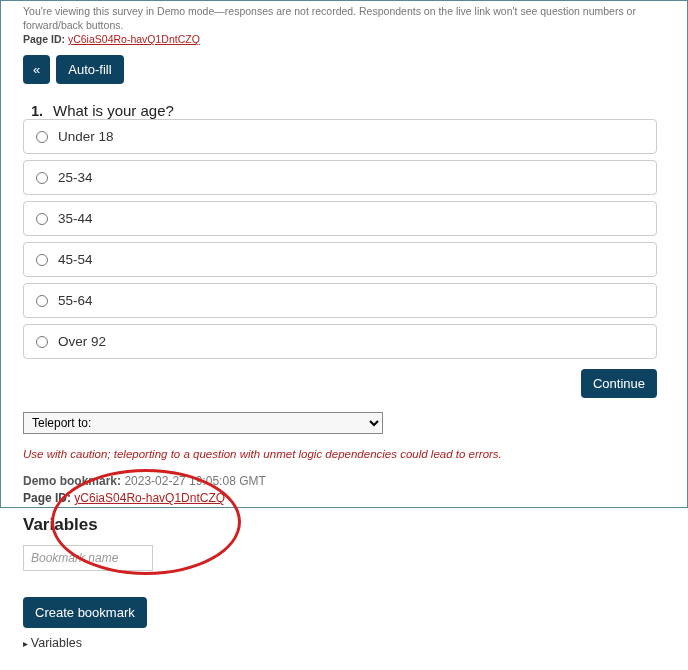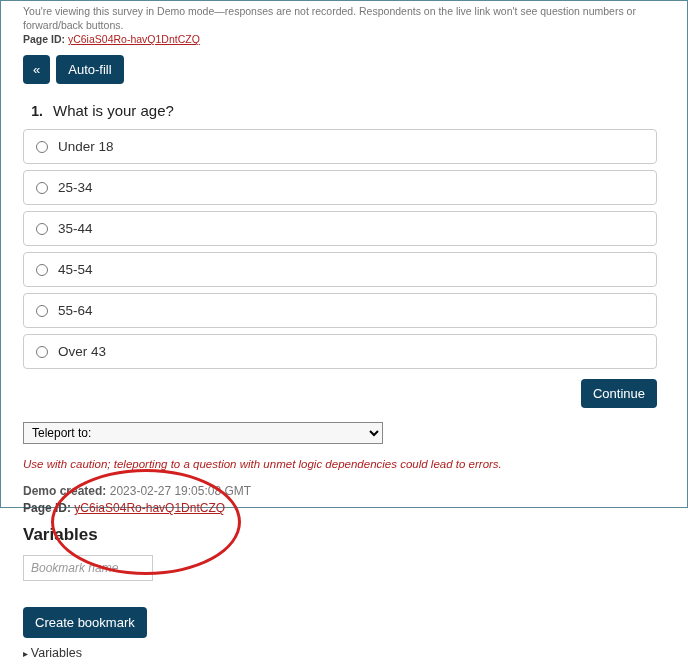--- a/index.html
+++ b/index.html
@@ -36,21 +36,21 @@
   border-radius: 4px;
   padding: 7px 12px;
   font-size: 13px;
   cursor: pointer;
 }
 .btn-sm { padding: 7px 10px; }
 .question-block { margin-top: 18px; }
 .q-row { display: flex; align-items: baseline; gap: 10px; }
 .q-number { font-weight: bold; font-size: 14px; color: #222; width: 20px; text-align: right; }
 .q-text { font-size: 15px; color: #222; }
-.options { margin-top: 10px; margin-left: 0; }
+.options { margin-left: 0; }
 .option {
   border: 1px solid #ccc;
   border-radius: 4px;
   padding: 9px 12px;
   margin-bottom: 6px;
   display: flex;
   align-items: center;
   gap: 10px;
   font-size: 13.5px;
   color: #333;
@@ -153,38 +153,38 @@
         <label class="option">
           <input type="radio" name="age" style="">
           <span>45-54</span>
         </label>
         <label class="option">
           <input type="radio" name="age" style="">
           <span>55-64</span>
         </label>
         <label class="option">
           <input type="radio" name="age" style="">
-          <span>Over 43</span>
+          <span>Over 92</span>
         </label>
       </div>
   </div>
 
   <div class="continue-row">
     <button class="btn">Continue</button>
   </div>
 
   <div class="teleport-row">
     <select class="teleport-select">
       <option>Teleport to:</option>
     </select>
     <div class="caution">Use with caution; teleporting to a question with unmet logic dependencies could lead to errors.</div>
   </div>
 
   <div class="demo-created">
-    <b>Demo created:</b>
+    <b>Demo bookmark:</b>
     <span>2023-02-27 19:05:08 GMT</span>
   </div>
   <div class="page-id-bottom">
     <span class="page-id-label">Page ID:</span>
     <a href="#" class="page-id-link">yC6iaS04Ro-havQ1DntCZQ</a>
   </div>
 
   <div class="bookmarks-section">
     <div class="bookmarks-title">Variables</div>
     <input type="text" class="bookmark-input" placeholder="Bookmark name" style="">

